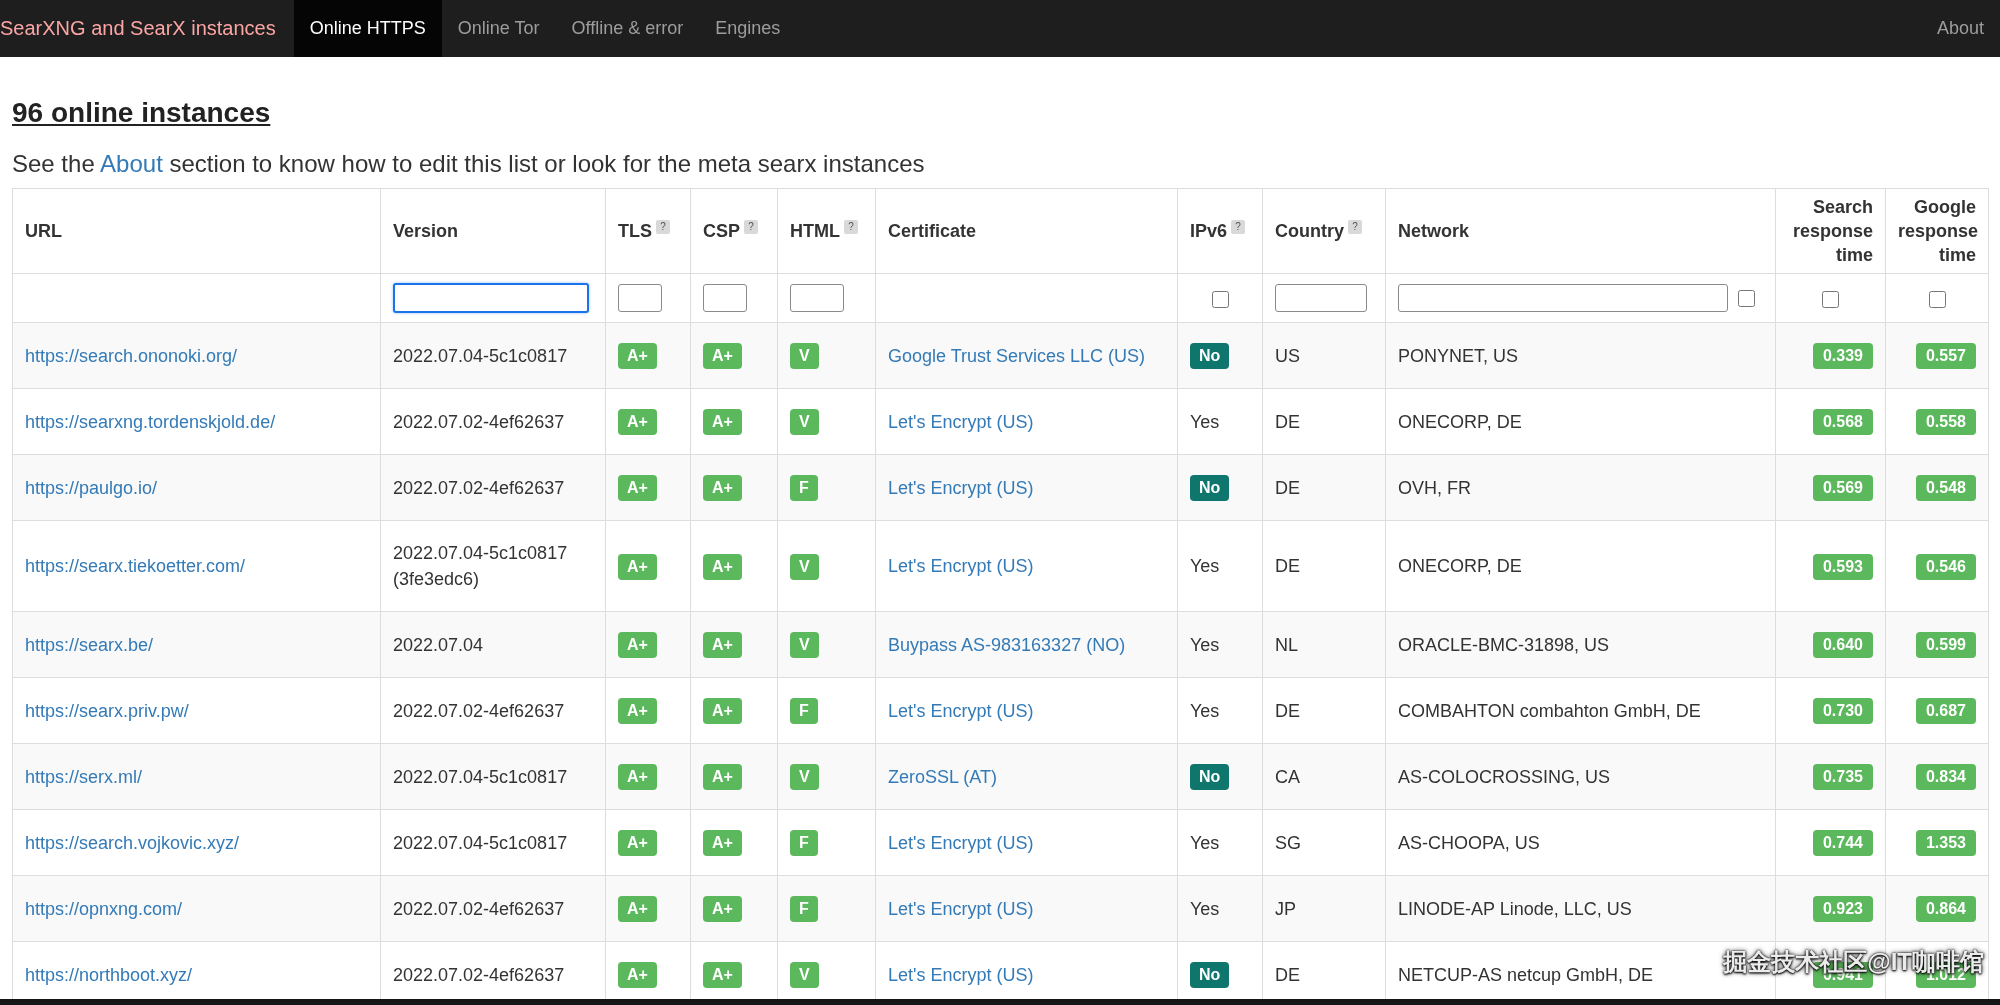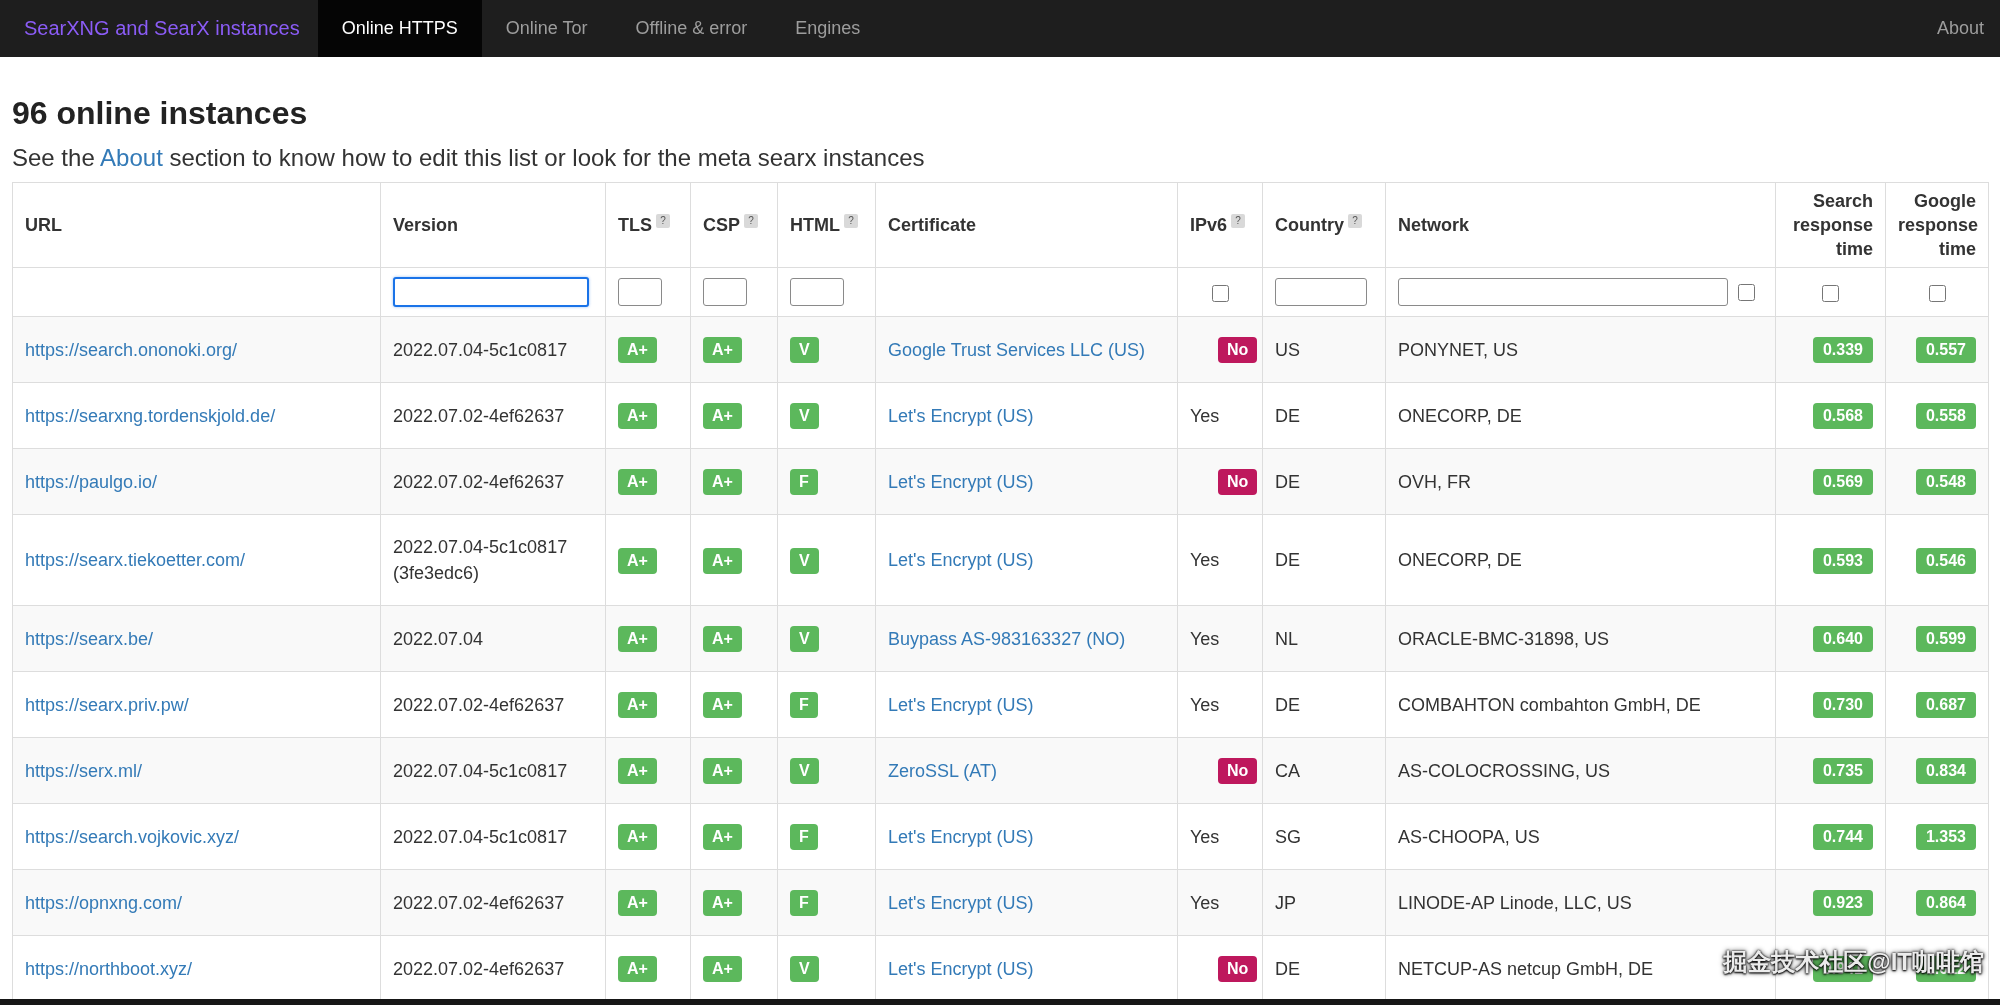--- a/index.html
+++ b/index.html
@@ -7,38 +7,38 @@
   html, body { margin:0; padding:0; overflow:hidden; }
   body {
     width:2000px; height:1005px; position:relative;
     background:#fff; color:#333;
     font-family:"Liberation Sans", sans-serif;
   }
   a { color:#337ab7; text-decoration:none; }
 
   
   .navbar { height:57px; background:#1e1e1e; display:flex; align-items:stretch; }
-  .brand { display:flex; align-items:center; padding:0 18px 0 24px; color:#8b5cf6; font-size:20px; white-space:nowrap; }
+  .brand { display:flex; align-items:center; padding:0 18px 0 0; color:#fca5a5; font-size:20px; white-space:nowrap; }
   .nav-tabs { display:flex; }
-  .nav-item { display:flex; align-items:center; padding:0 24px; font-size:18px; color:#9d9d9d; cursor:pointer; }
+  .nav-item { display:flex; align-items:center; padding:0 16px; font-size:18px; color:#9d9d9d; cursor:pointer; }
   .nav-item.active { background:#050505; color:#fff; }
   .nav-right { margin-left:auto; display:flex; align-items:center; padding-right:12px; }
   .nav-right .nav-item { padding:0 4px; }
 
   
   .container { padding:0 12px; }
   .controls { float:right; margin-top:18px; height:34px; display:flex; align-items:center; font-size:18px; color:#333; }
   .controls input[type=checkbox] { width:17px; height:17px; margin:0 0 0 9px; }
   .ctl-gap { width:28px; }
   .select-box { width:133px; height:32px; margin-left:12px; border:1px solid #767676; border-radius:3px;
     background:#fff; display:flex; align-items:center; justify-content:space-between;
     padding:0 9px 0 10px; font-size:17px; color:#111; cursor:pointer; }
   .caret { width:0; height:0; border-left:5px solid transparent; border-right:5px solid transparent; border-top:6px solid #444; }
 
-  h1 { margin:34px 0 10px; font-size:32px; line-height:44px; font-weight:700; color:#222; }
+  h1 { margin:34px 0 16px; font-size:28px; line-height:44px; font-weight:700; color:#222;text-decoration:underline; }
   .subtitle { margin:0 0 12px; font-size:24px; line-height:25px; }
 
   sup.info { display:inline-block; width:14px; height:14px; line-height:14px; margin-left:4px;
     background:#d9d9d9; color:#555; border-radius:2px; font-size:10px; text-align:center;
     vertical-align:super; font-weight:400; }
 
   
   table { border-collapse:collapse; table-layout:fixed; width:1976px; }
   th, td { border:1px solid #ddd; }
   thead th { font-size:18px; font-weight:700; color:#333; text-align:left;
@@ -55,21 +55,21 @@
     font-family:"Liberation Sans", sans-serif; background:#fff; }
   .f-version { width:196px; height:30px; border:2px solid #1a73e8; box-shadow:0 0 3px rgba(26,115,232,.45); outline:none; }
   .f-small { width:44px; }
   .f-html { width:54px; }
   .f-country { width:92px; }
   .f-network { width:330px; margin-right:10px; vertical-align:middle; }
   tr.filter-row input[type=checkbox] { width:17px; height:17px; vertical-align:middle; margin:0; }
 
   .badge { display:inline-block; padding:4px 9px; min-width:26px; text-align:center;
     font-size:16px; font-weight:700; line-height:18px; color:#fff; background:#5cb85c; border-radius:4px; }
-  .badge.danger { background:#be185d;margin-left:28px; }
+  .badge.danger { background:#0f766e; }
   .badge.time { min-width:60px; }
 
   
   .watermark { position:absolute; right:16px; top:946px; font-size:24px; font-weight:700;
     color:rgba(255,255,255,.92); white-space:nowrap; pointer-events:none;
     text-shadow:0 0 2px #000, 0 0 5px rgba(0,0,0,.85), 0 1px 2px #000; }
   .bottom-strip { position:absolute; left:0; right:0; bottom:0; height:6px; background:#161616; }
 </style>
 </head>
 <body>

